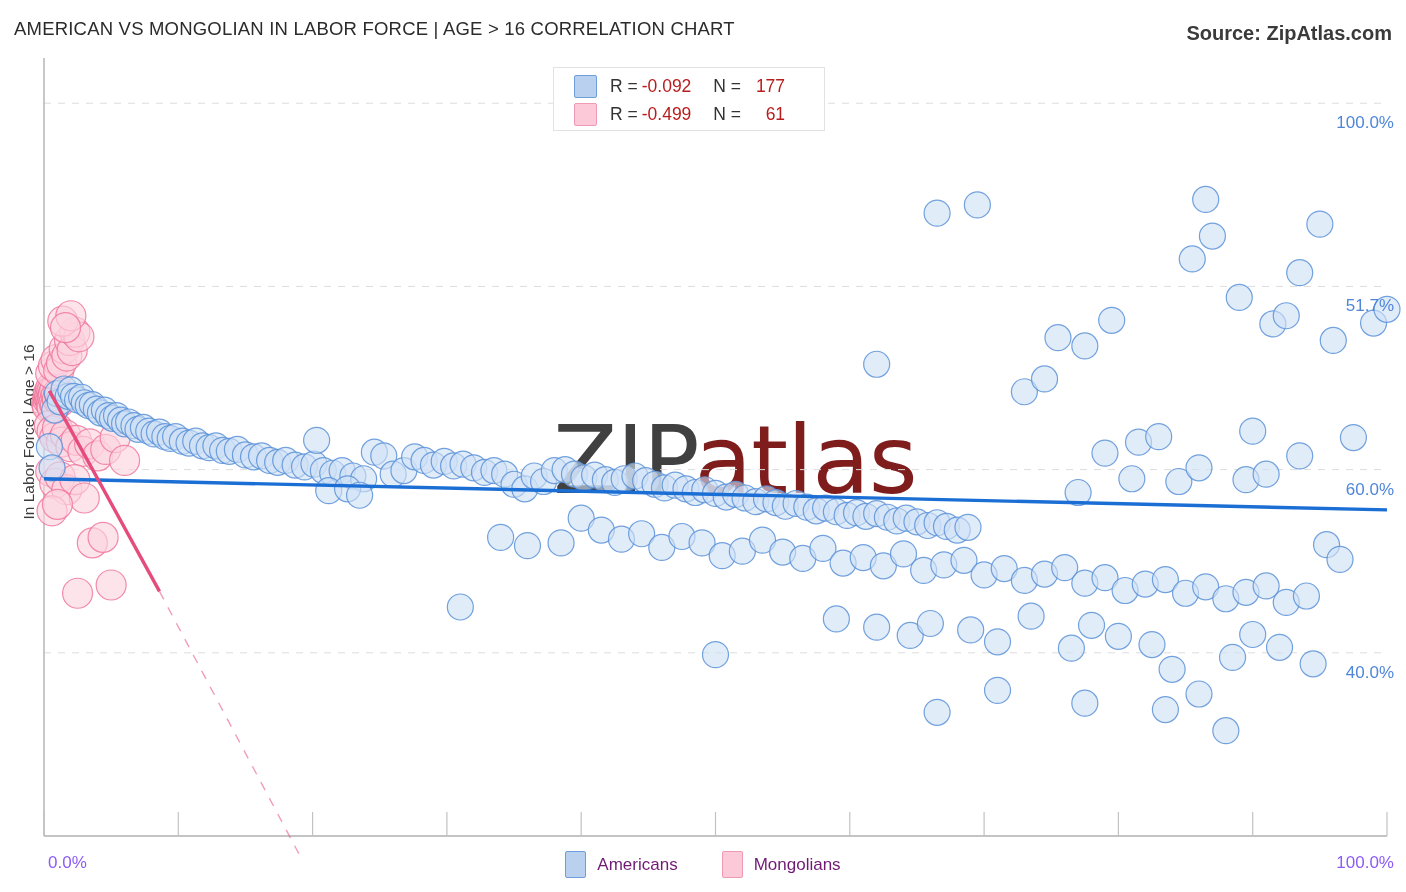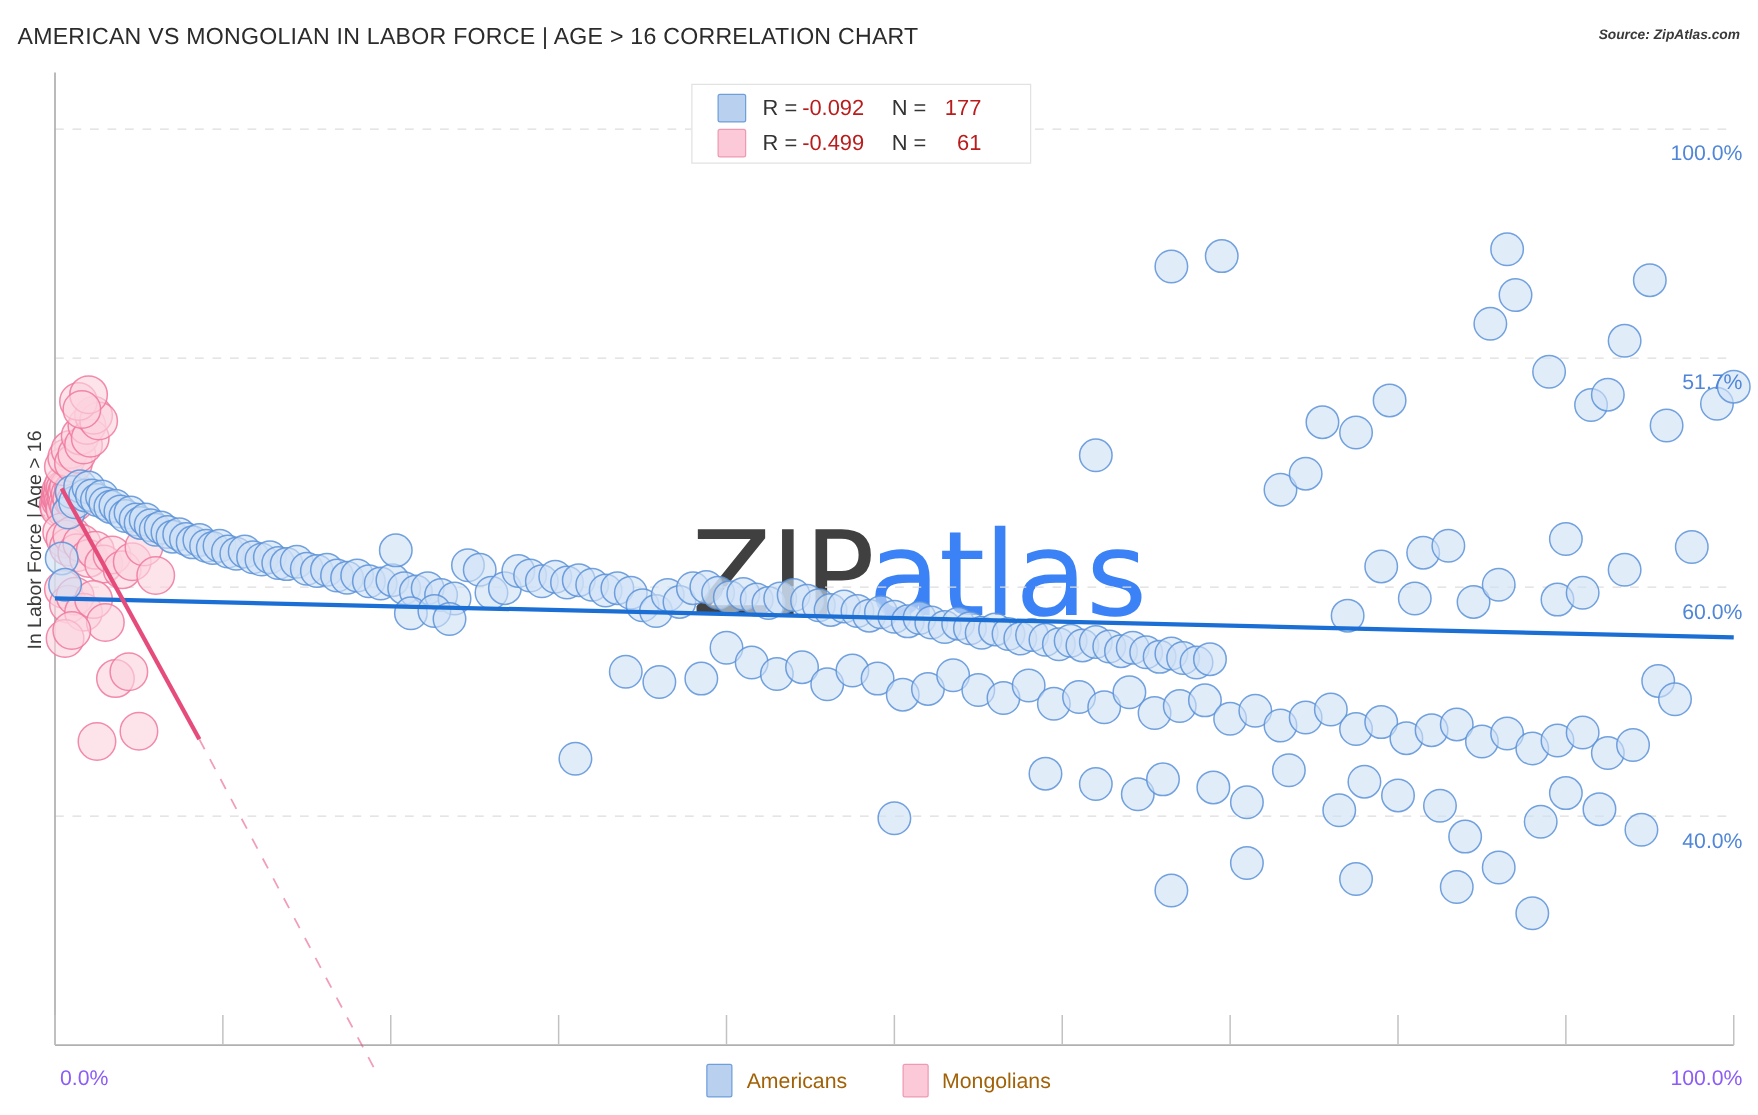--- a/index.html
+++ b/index.html
@@ -26,22 +26,21 @@
     top: 18px;
     font-size: 18.5px;
     color: #2b2b2b;
     letter-spacing: 0.2px;
     white-space: nowrap;
   }
   #source-label {
     position: absolute;
     right: 14px;
     top: 22px;
-    font-size: 11px;
-    font-style: italic;
+    font-size: 20px;
     font-weight: bold;
     color: #3a3a3a;
     white-space: nowrap;
   }
   #y-axis-title {
     position: absolute;
     left: -101px;
     top: 423px;
     width: 260px;
     text-align: center;
@@ -125,35 +124,35 @@
     align-items: center;
     gap: 11px;
   }
   .bl-swatch {
     width: 19px;
     height: 25px;
     border-radius: 2px;
   }
   .bl-text {
     font-size: 17px;
-    color: #a16207;
+    color: #701a75;
     white-space: nowrap;
   }
   #watermark {
     position: absolute;
     left: 553px;
     top: 406px;
     font-size: 94px;
     font-family: "DejaVu Sans", sans-serif;
     letter-spacing: -1px;
     pointer-events: none;
     user-select: none;
   }
   #watermark .wm-zip { color: #404040; }
-  #watermark .wm-atlas { color: #3b82f6; }
+  #watermark .wm-atlas { color: #7f1d1d; }
 </style>
 </head>
 <body>
 
 <div id="chart-root">
 
   <div id="chart-title">AMERICAN VS MONGOLIAN IN LABOR FORCE | AGE &gt; 16 CORRELATION CHART</div>
   <div id="source-label">Source: ZipAtlas.com</div>
   <div id="y-axis-title">In Labor Force | Age &gt; 16</div>
 

